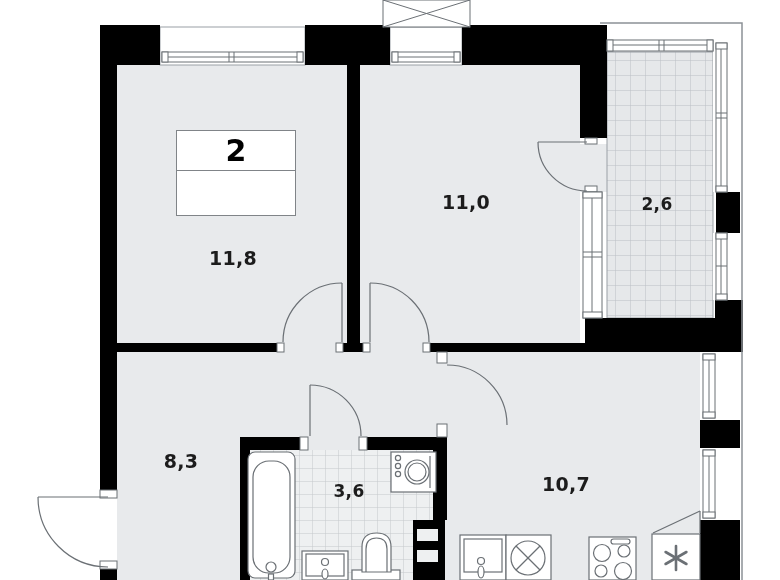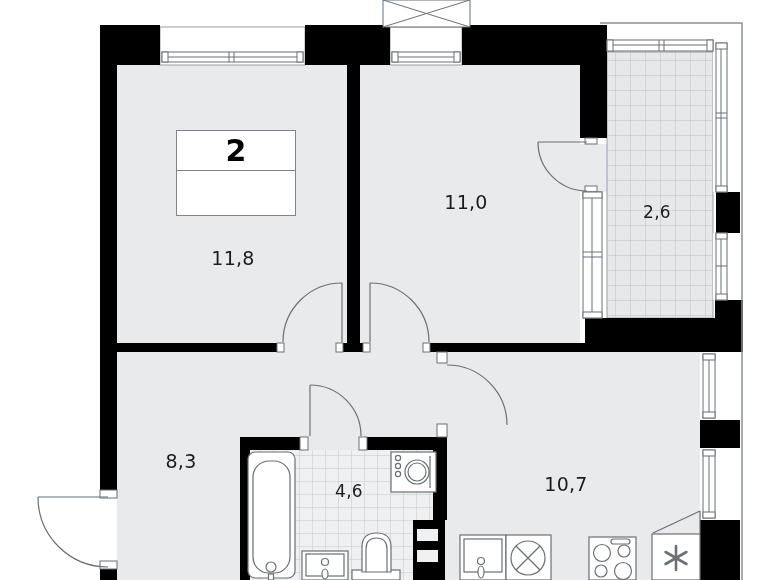--- a/index.html
+++ b/index.html
@@ -1,20 +1,20 @@
 <!DOCTYPE html>
 <html><head>
 <meta charset="utf-8">
 <style>
   html,body{margin:0;padding:0;background:#ffffff;}
   #plan{position:relative;width:780px;height:580px;background:#ffffff;overflow:hidden;
         font-family:"DejaVu Sans", sans-serif;}
   #plan svg{position:absolute;left:0;top:0;}
   .plan-label{position:absolute;transform:translate(-50%,-50%);color:#1c1c1c;
-              font-size:19px;font-weight:400;letter-spacing:0.3px;white-space:nowrap;}
+              font-size:19px;font-weight:700;letter-spacing:0.3px;white-space:nowrap;}
   .plan-label.small{font-size:17px;}
   .unit-box{position:absolute;left:176px;top:130px;width:120px;height:86px;
             background:#ffffff;border:1px solid #808488;box-sizing:border-box;
             display:flex;flex-direction:column;}
   .unit-box .cell{flex:1;display:flex;align-items:center;justify-content:center;
                   color:#000;font-weight:700;}
   .unit-box .cell.rooms{border-bottom:1px solid #808488;font-size:30px;flex:0 0 39px;}
   .unit-box .cell.area{font-size:33px;}
 </style>
 </head>
@@ -268,18 +268,18 @@
     </g>
   </g>
 </svg>
 
   <div class="unit-box">
     <div class="cell rooms">2</div>
   </div>
 
   <div class="plan-label" style="left:233px;top:258px;text-align:center;">11,8</div>
   <div class="plan-label" style="left:466px;top:202px;">11,0</div>
-  <div class="plan-label small" style="left:657px;top:212px;">2,6</div>
+  <div class="plan-label small" style="left:657px;top:204px;">2,6</div>
   <div class="plan-label" style="left:181px;top:461px;">8,3</div>
-  <div class="plan-label small" style="left:349px;top:491px;">4,6</div>
+  <div class="plan-label small" style="left:349px;top:491px;">3,6</div>
   <div class="plan-label" style="left:566px;top:484px;">10,7</div>
 
 </div>
 
 </body></html>

